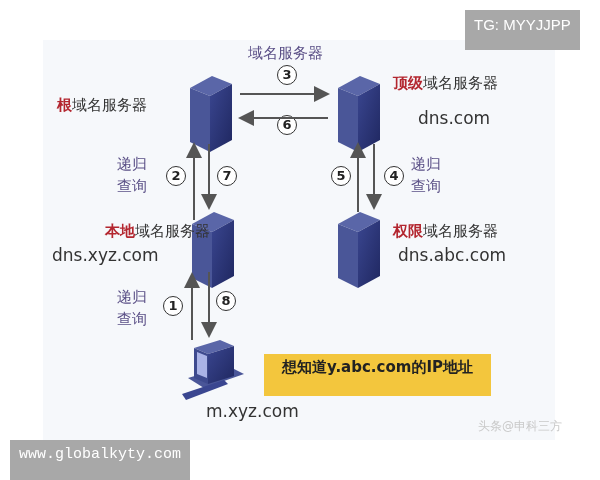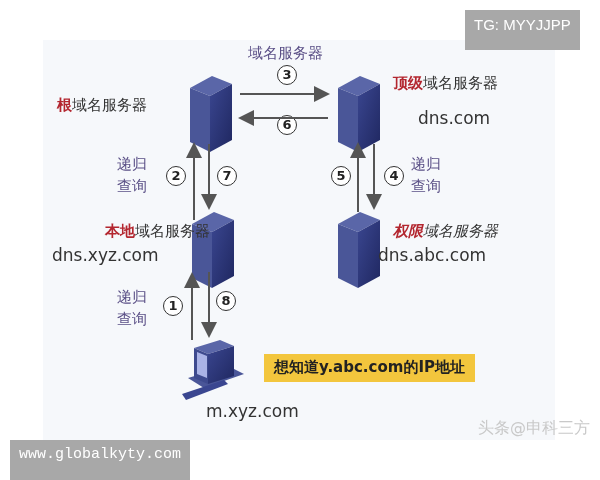--- a/index.html
+++ b/index.html
@@ -8,23 +8,23 @@
   .panel { position:absolute; left:43px; top:40px; width:512px; height:400px; background:#f6f8fb; }
   .abs { position:absolute; }
   .label { color:#333; font-size:15px; white-space:nowrap; }
   .red { color:#b3262f; font-weight:bold; }
   .host { color:#333; font-size:17px; white-space:nowrap; text-align:right; }
   .rq { color:#5a4f86; font-size:15px; line-height:22px; white-space:nowrap; }
   .num { width:20px; height:20px; border:1.5px solid #333; border-radius:50%; box-sizing:border-box;
          font-size:13px; font-weight:bold; color:#222; text-align:center; line-height:17px; background:#fff; }
   .watermark { background:#a8a8a8; color:#fff; font-family:"Liberation Sans", sans-serif; font-size:15px;
                padding:0 9px; height:40px; line-height:30px; }
-  .note { background:#f3c63d; color:#222; font-weight:bold; font-size:15px; padding:0 10px;
-          height:28px; line-height:26px; white-space:nowrap; }
-  .credit { color:#c9c9c9; font-size:16px; white-space:nowrap; }
+  .note { background:#f3c63d; color:#222; font-weight:bold; font-size:15px; padding:0 18px;
+          height:42px; line-height:26px; white-space:nowrap; }
+  .credit { color:#c9c9c9; font-size:12px; white-space:nowrap; }
 </style>
 </head>
 <body>
 
 <div class="panel"></div>
 
 <div class="abs watermark" style="left:465px; top:10px;">TG: MYYJJPP</div>
 
 <div class="abs rq" style="left:248px; top:42px;">域名服务器</div>
 <div class="abs num" style="left:277px; top:65px;">3</div>
@@ -108,24 +108,24 @@
 <div class="abs rq" style="left:411px; top:153px;">
   <div>递归</div>
   <div>查询</div>
 </div>
 
 <div class="abs label" style="left:57px; top:222px;margin-left:48px;">
   <span class="red">本地</span><span>域名服务器</span>
 </div>
 <div class="abs host" style="left:52px; top:245px;">dns.xyz.com</div>
 
-<div class="abs label" style="left:393px; top:222px;font-style:italic;">
+<div class="abs label" style="left:393px; top:222px;">
   <span class="red">权限</span><span>域名服务器</span>
 </div>
-<div class="abs host" style="left:378px; top:245px;">dns.abc.com</div>
+<div class="abs host" style="left:398px; top:245px;">dns.abc.com</div>
 
 <div class="abs rq" style="left:117px; top:286px;">
   <div>递归</div>
   <div>查询</div>
 </div>
 <div class="abs num" style="left:163px; top:296px;">1</div>
 <div class="abs num" style="left:216px; top:291px;">8</div>
 
 <div class="abs note" style="left:264px; top:354px;">想知道y.abc.com的IP地址</div>
 

